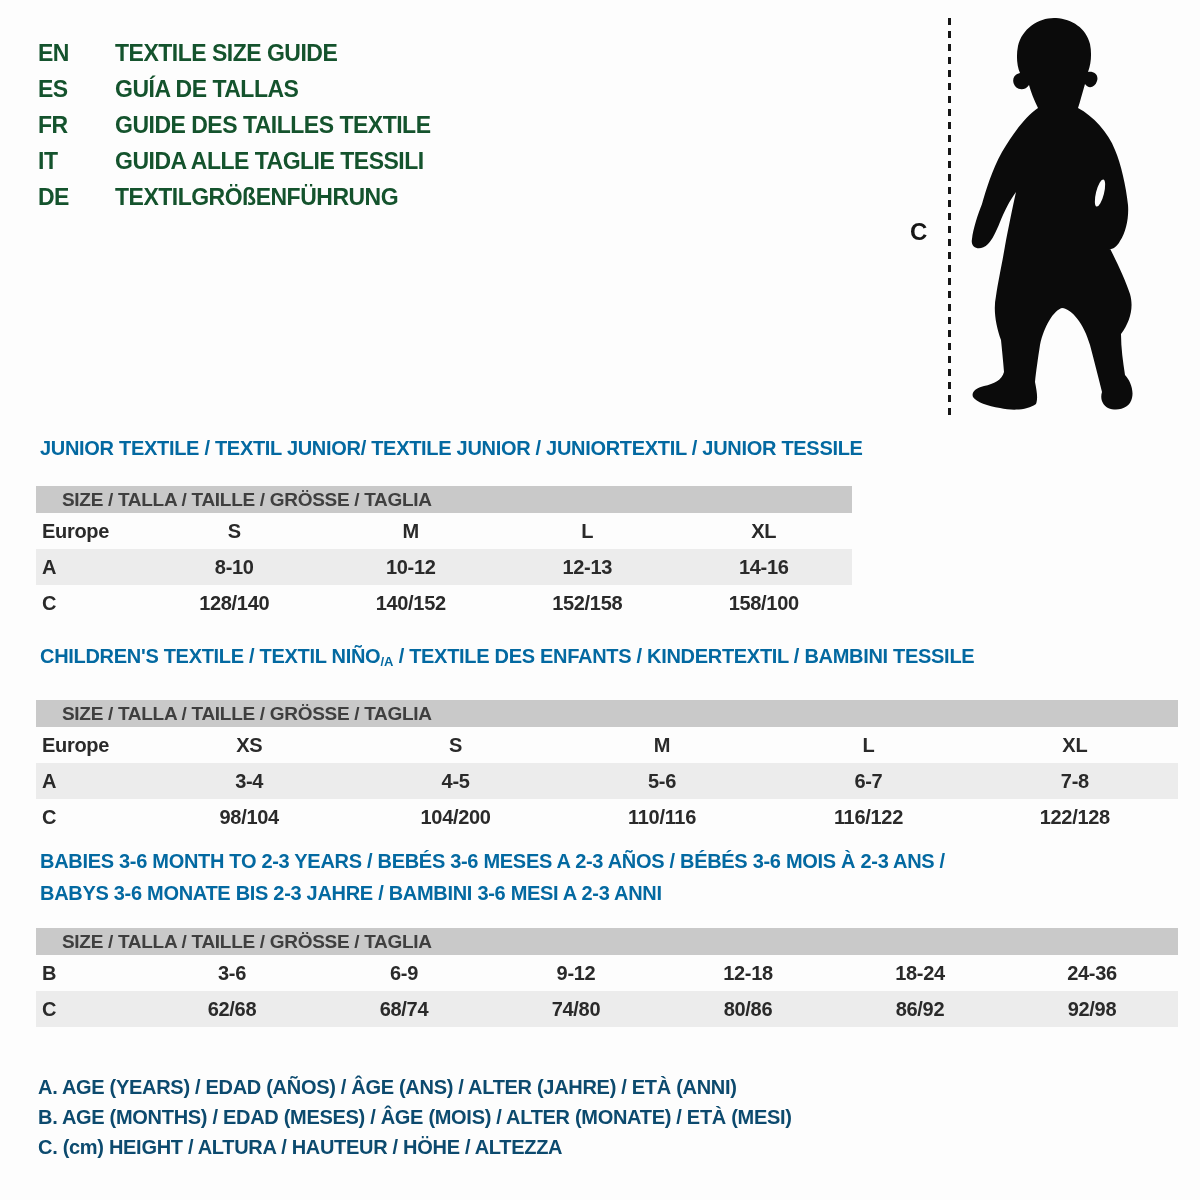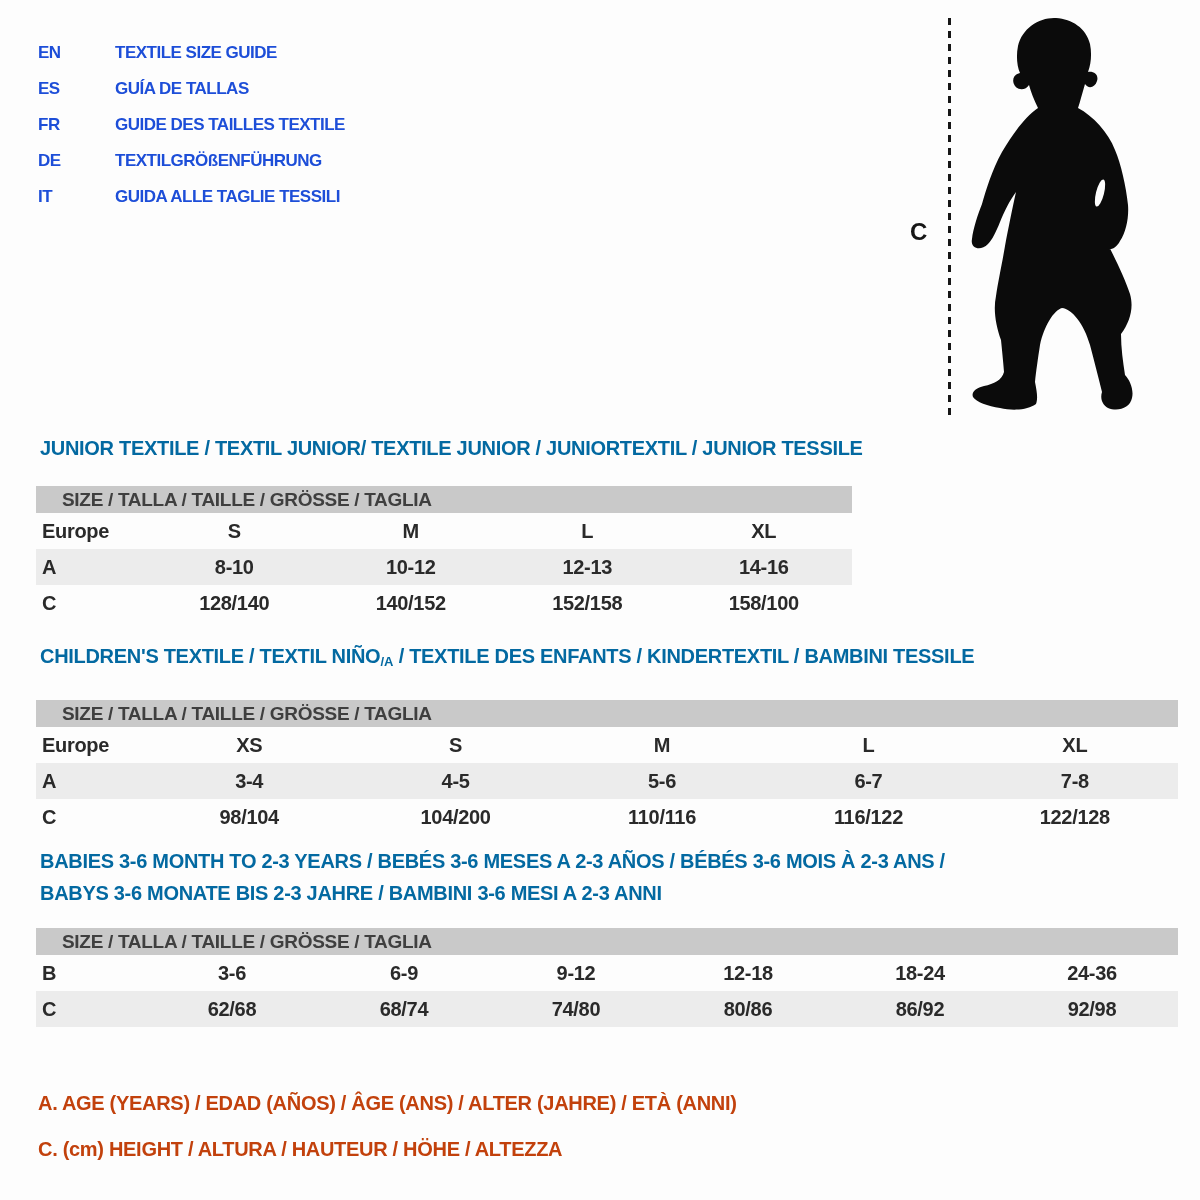--- a/index.html
+++ b/index.html
@@ -4,21 +4,21 @@
 <style>
   html,body{margin:0;padding:0;}
   body{
     width:1200px;height:1200px;position:relative;overflow:hidden;
     background:var(--page-bg,#fdfdfd);
     font-family:"Liberation Sans",sans-serif;
     color:#222;
   }
   
   .lang-block{position:absolute;left:38px;top:35px;}
-  .lang-row{display:flex;line-height:36px;font-size:17px;font-weight:bold;letter-spacing:-0.5px;color:#1d4ed8;}
+  .lang-row{display:flex;line-height:36px;font-size:23px;font-weight:bold;letter-spacing:-0.5px;color:#14532d;}
   .lang-code{width:77px;flex:0 0 77px;}
   .lang-title{white-space:nowrap;}
   
   .figure{position:absolute;left:900px;top:0;width:300px;height:430px;}
   .measure-line{
     position:absolute;left:48px;top:18px;width:3px;height:398px;
     background:repeating-linear-gradient(to bottom,#161616 0 7px,transparent 7px 13px);
   }
   .measure-label{position:absolute;left:10px;top:218px;font-size:24px;font-weight:bold;color:#161616;}
   .silhouette{position:absolute;left:58px;top:14px;}
@@ -35,45 +35,45 @@
     height:27px;line-height:27px;background:var(--bar-bg,#c9c9c9);
     font-size:19px;font-weight:bold;letter-spacing:-0.3px;color:#3f3f3f;
     padding-left:26px;box-sizing:border-box;
   }
   .trow{display:flex;height:36px;align-items:center;font-size:20px;font-weight:bold;letter-spacing:-0.3px;color:#2a2a2a;}
   .trow.shaded{background:var(--shade-bg,#ececec);}
   .tlabel{flex:0 0 110px;padding-left:6px;box-sizing:border-box;}
   .tcell{flex:1;text-align:center;white-space:nowrap;}
   
   .legend{position:absolute;left:38px;top:1072px;}
-  .legend-line{font-size:20px;font-weight:bold;letter-spacing:-0.3px;line-height:30px;color:#c2410c;white-space:nowrap;margin-top:16px;}
+  .legend-line{font-size:20px;font-weight:bold;letter-spacing:-0.3px;line-height:30px;color:#0c4a6e;white-space:nowrap;}
 </style>
 </head>
 <body>
 
 <div class="lang-block">
   <div class="lang-row">
     <span class="lang-code">EN</span>
     <span class="lang-title">TEXTILE SIZE GUIDE</span>
   </div>
   <div class="lang-row">
     <span class="lang-code">ES</span>
     <span class="lang-title">GUÍA DE TALLAS</span>
   </div>
   <div class="lang-row">
     <span class="lang-code">FR</span>
     <span class="lang-title">GUIDE DES TAILLES TEXTILE</span>
   </div>
   <div class="lang-row">
+    <span class="lang-code">IT</span>
+    <span class="lang-title">GUIDA ALLE TAGLIE TESSILI</span>
+  </div>
+  <div class="lang-row">
     <span class="lang-code">DE</span>
     <span class="lang-title">TEXTILGRÖßENFÜHRUNG</span>
-  </div>
-  <div class="lang-row">
-    <span class="lang-code">IT</span>
-    <span class="lang-title">GUIDA ALLE TAGLIE TESSILI</span>
   </div>
 </div>
 
 <div class="figure">
   <span class="measure-label">C</span>
   <div class="measure-line"></div>
   <svg class="silhouette" width="186" height="402" viewBox="0 0 186 402" xmlns="http://www.w3.org/2000/svg">
     <path fill="var(--silhouette,#0b0b0b)" d="
       M 98 4
       C 114 5 128 14 132 30
@@ -203,14 +203,15 @@
       <span class="tcell">74/80</span>
       <span class="tcell">80/86</span>
       <span class="tcell">86/92</span>
       <span class="tcell">92/98</span>
     </div>
   </div>
 </div>
 
 <div class="legend">
   <div class="legend-line">A. AGE (YEARS) / EDAD (AÑOS) / ÂGE (ANS) / ALTER (JAHRE) / ETÀ (ANNI)</div>
+  <div class="legend-line">B. AGE (MONTHS) / EDAD (MESES) / ÂGE (MOIS) / ALTER (MONATE) / ETÀ (MESI)</div>
   <div class="legend-line">C. (cm) HEIGHT / ALTURA / HAUTEUR / HÖHE / ALTEZZA</div>
 </div>
 
 </body></html>

